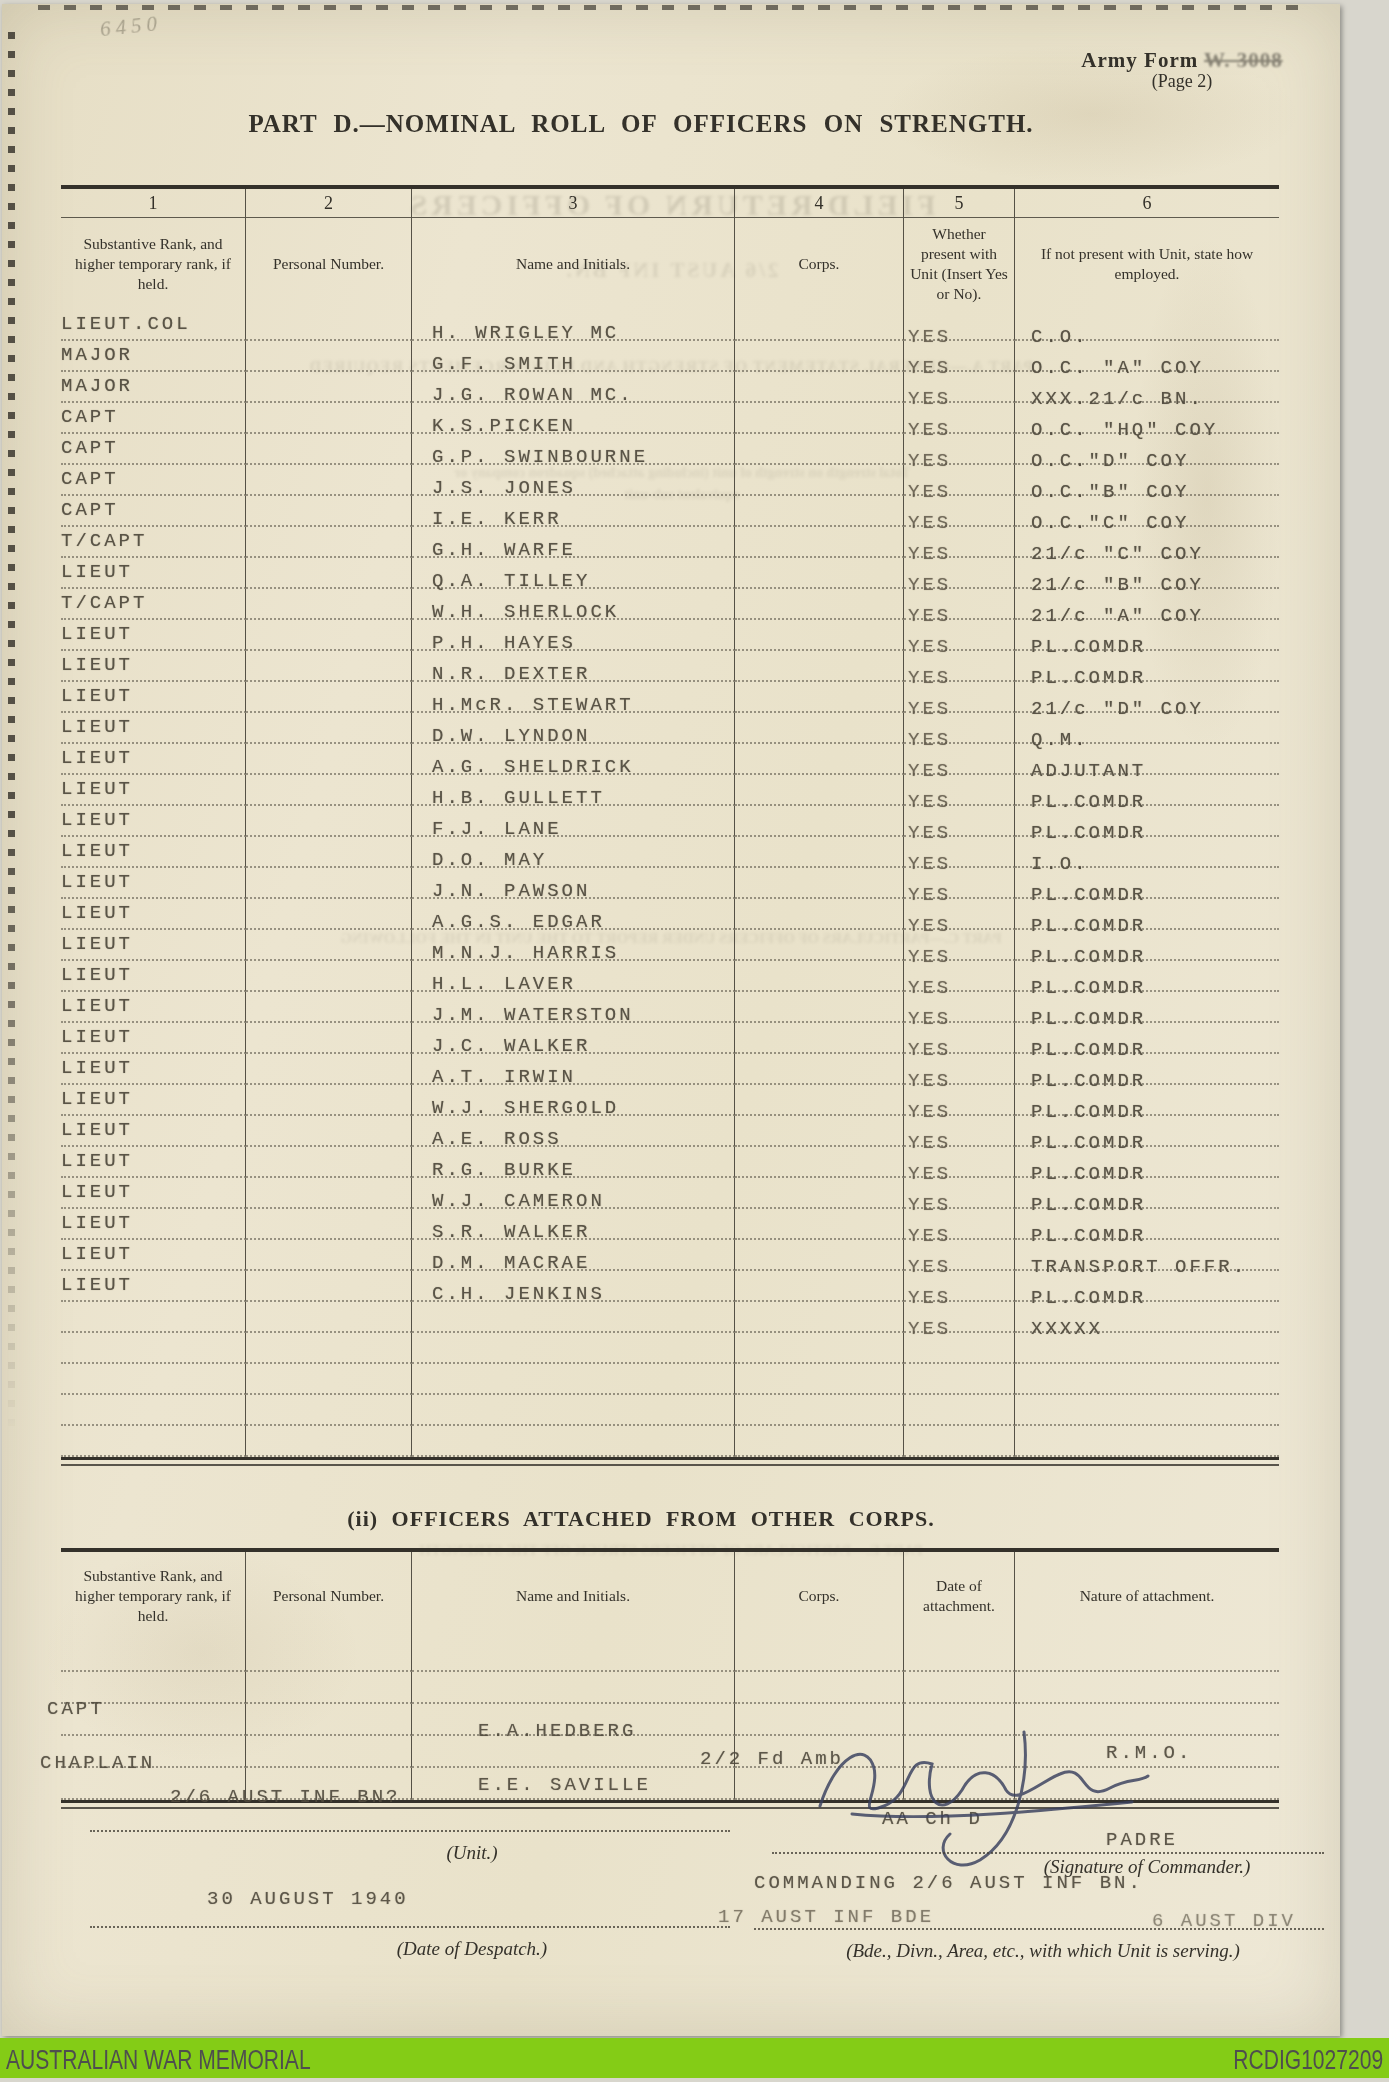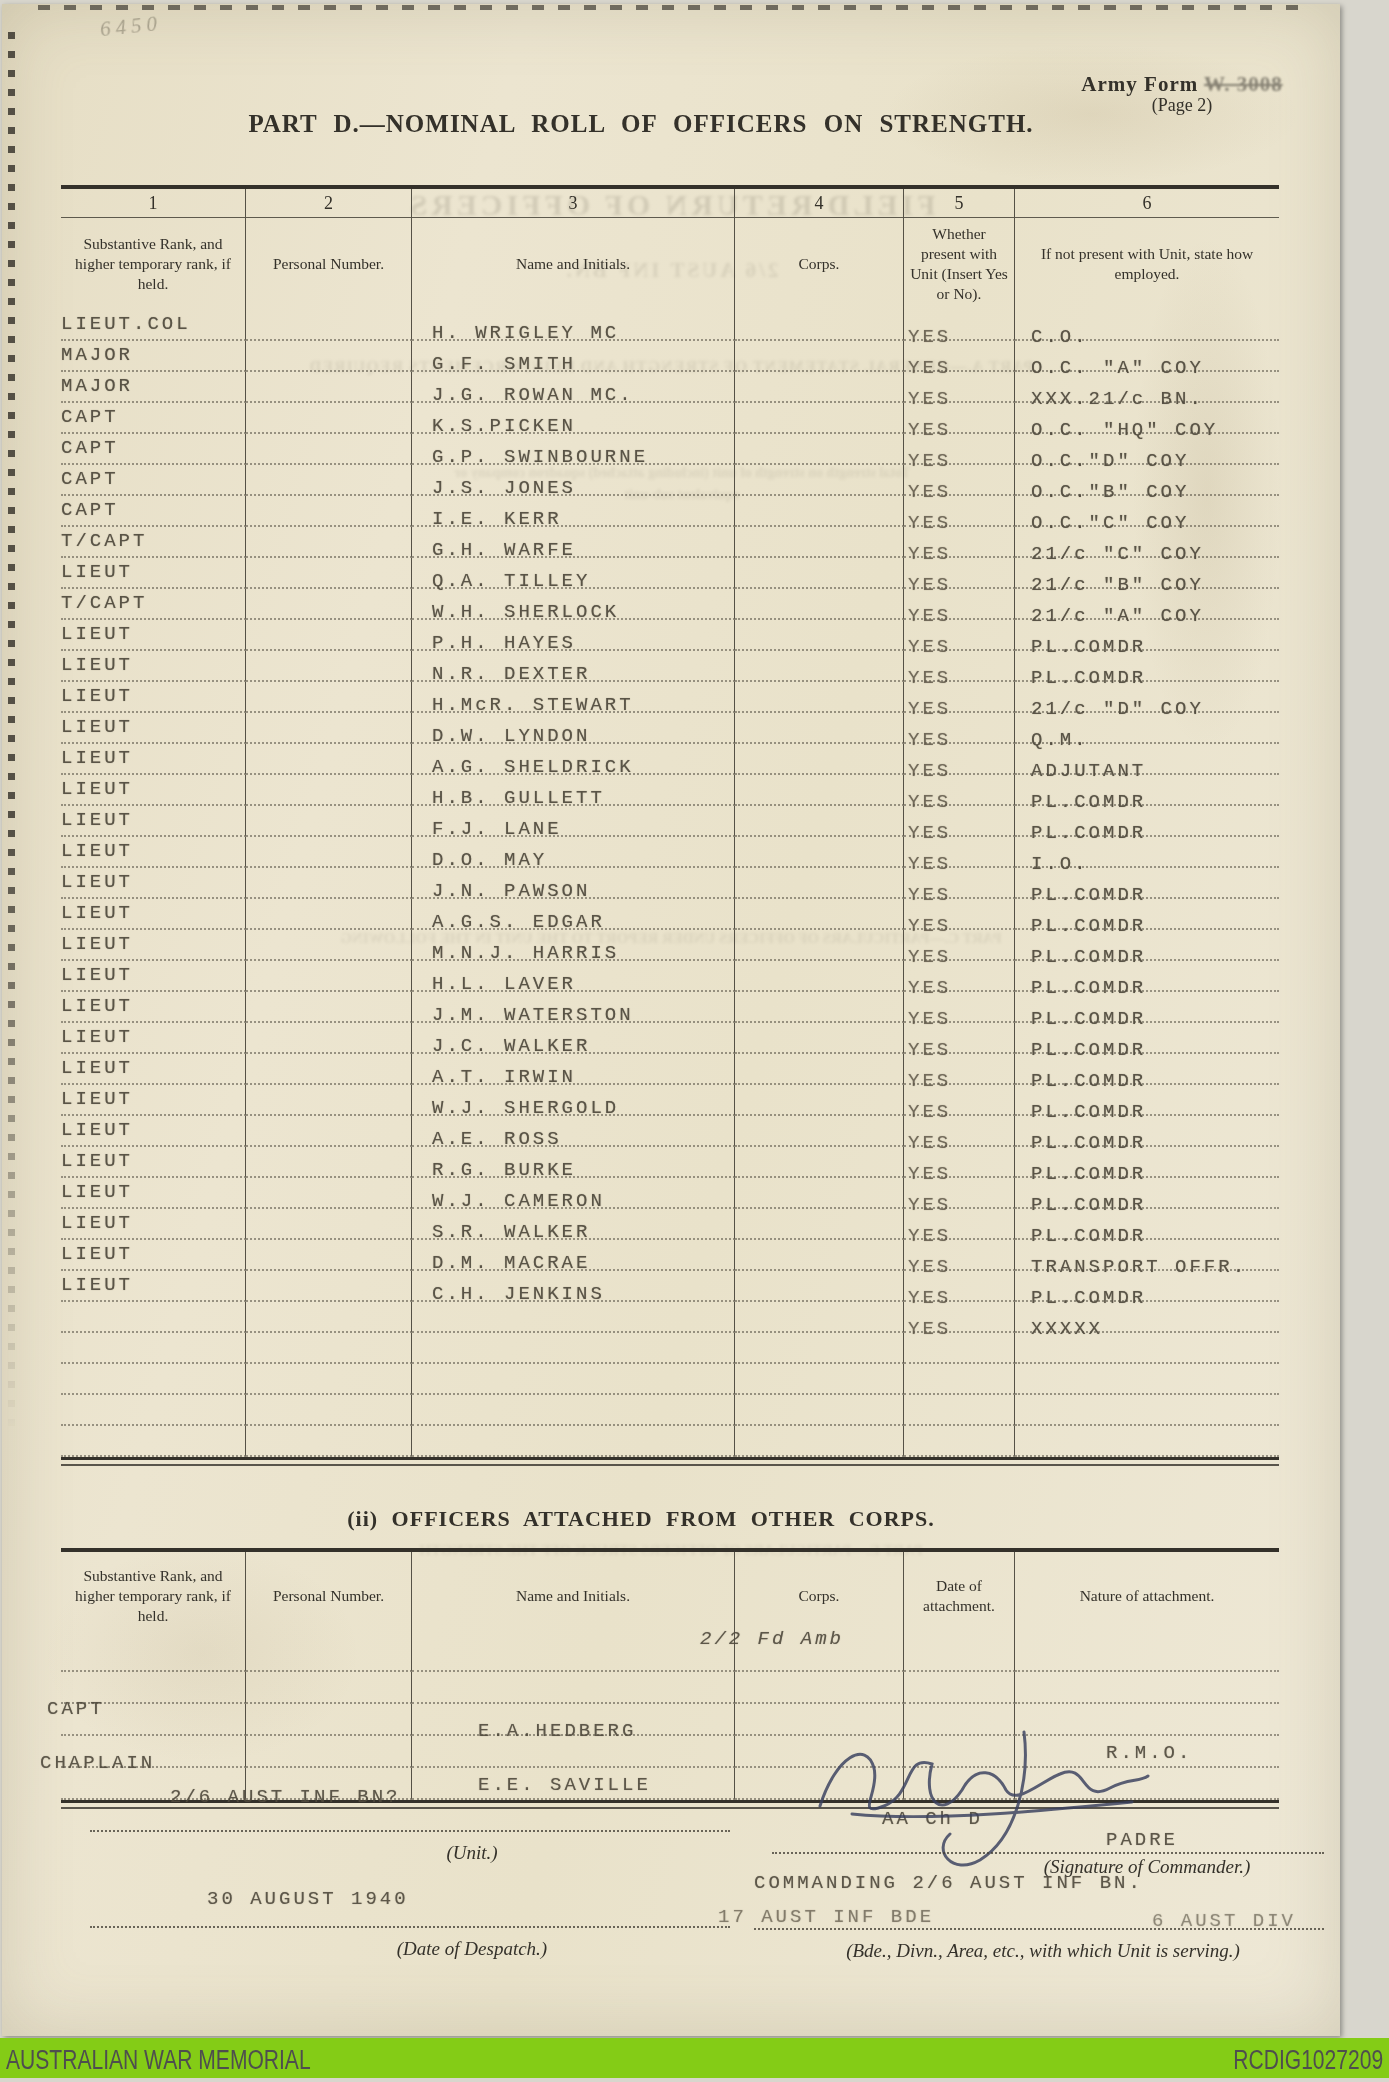--- a/index.html
+++ b/index.html
@@ -29,21 +29,21 @@
   .g2{left:0;right:0;top:354px;text-align:center;font-size:16px;opacity:.14;letter-spacing:1px;}
   .g3{left:440px;top:458px;width:480px;font-size:14px;opacity:.13;white-space:normal;text-align:center;line-height:1.6;}
   .g4{left:0;right:0;top:926px;text-align:center;font-size:15px;opacity:.12;}
   .g5{left:0;right:0;top:1538px;text-align:center;font-size:15px;opacity:.12;}
 
   
   .print{color:#34312a;}
   .pencil-note{position:absolute;left:98px;top:10px;font-size:21px;font-style:italic;
     color:#5a5545;opacity:.42;letter-spacing:5px;transform:rotate(-6deg);filter:blur(.6px);}
   .army-form{position:absolute;left:1040px;top:44px;width:280px;text-align:center;}
-  .army-form .af1{font-weight:bold;font-size:21px;letter-spacing:1px;margin-top:24px;}
+  .army-form .af1{font-weight:bold;font-size:21px;letter-spacing:1px;}
   .army-form .af1 .smudge{opacity:.55;filter:blur(.8px);text-decoration:line-through;}
   .army-form .af2{font-size:18px;margin-top:-2px;}
   .part-title{position:absolute;left:0;right:60px;top:106px;text-align:center;
     font-weight:bold;font-size:25px;letter-spacing:1px;word-spacing:9px;}
   .sub-title{position:absolute;left:0;right:60px;top:148px;text-align:center;font-size:21px;word-spacing:4px;}
   .sub-title b{font-size:22px;}
 
   
   .heavy{background:#34312a;height:4px;}
   .dbl-bottom{height:4px;border-top:3.5px solid #34312a;border-bottom:2px solid rgba(52,49,42,.8);}
@@ -750,21 +750,21 @@
             <div class="tcell c3"></div>
             <div class="tcell c4"></div>
             <div class="tcell c5"></div>
           </div>
         </div>
       <div class="dbl-bottom"></div>
     </div>
 
     <div class="ov" style="left:45px;top:1694px;">CAPT</div>
     <div class="ov" style="left:476px;top:1716px;">E.A.HEDBERG</div>
-    <div class="ov" style="left:698px;top:1624px;font-style:italic;">2/2 Fd Amb</div>
+    <div class="ov" style="left:698px;top:1744px;">2/2 Fd Amb</div>
     <div class="ov" style="left:1104px;top:1738px;">R.M.O.</div>
     <div class="ov" style="left:38px;top:1748px;">CHAPLAIN</div>
     <div class="ov" style="left:476px;top:1770px;">E.E. SAVILLE</div>
     <div class="ov" style="left:880px;top:1804px;">AA Ch D</div>
     <div class="ov" style="left:1104px;top:1804px;margin-top:21px;">PADRE</div>
 
     <div class="ov unit-typed">2/6 AUST INF BN?</div>
     <div class="dotline" style="left:88px;top:1826px;width:640px;"></div>
     <div class="caption" style="left:300px;top:1838px;width:340px;">(Unit.)</div>
 

